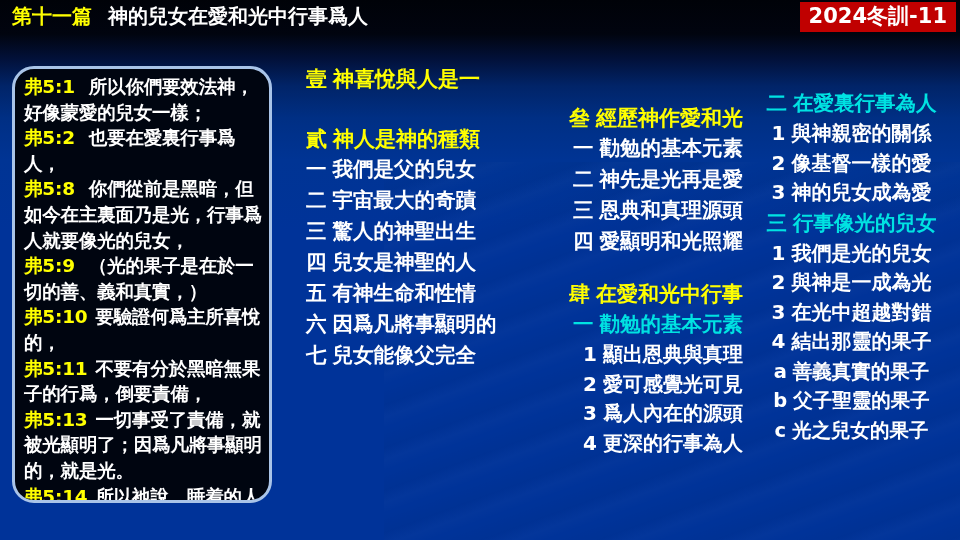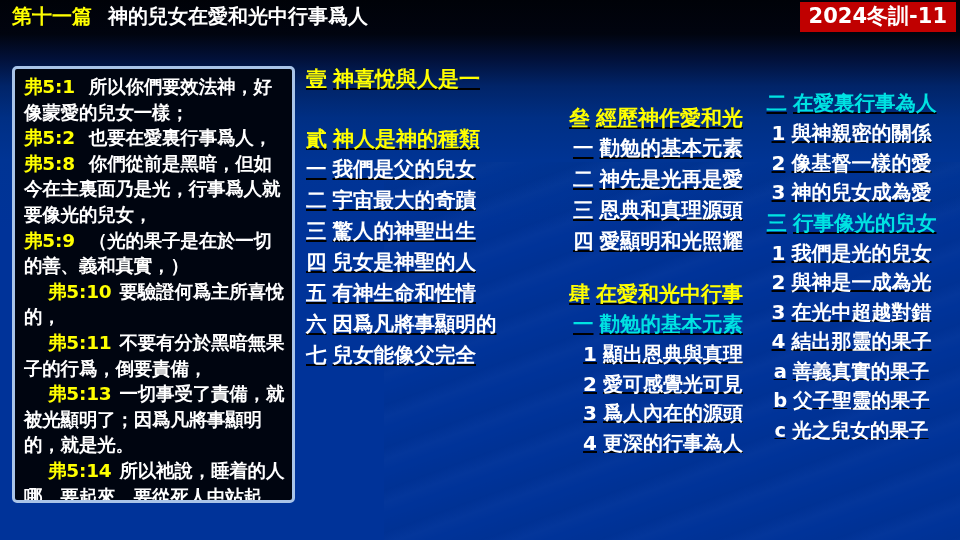--- a/index.html
+++ b/index.html
@@ -80,46 +80,46 @@
     font-weight: bold;
     padding: 2px 9px 3px 9px;
     line-height: 1.18;
     white-space: nowrap;
   }
 
   
   #verse-box {
     position: absolute;
     left: 12px; top: 66px;
-    width: 283px; height: 437px;
+    width: 260px; height: 437px;
     background: #000510;
     border: 3px solid #a9c4e8;
-    border-radius: 5px;
+    border-radius: 22px;
     padding: 5px 7px 4px 9px;
     z-index: 5;
     overflow: hidden;
   }
   .verse-p {
     color: #ffffff;
     font-size: 18.5px;
     line-height: 25.6px;
     font-weight: bold;
     text-indent: 0;
     letter-spacing: -0.2px;
   }
   .vref {
     color: #ffff00;
     font-weight: bold;
     margin-right: 3px;
   }
   .vref.gap-wide { margin-right: 14px; }
-  .vref.gap-mid  { margin-right: 8px; margin-left: 24px; }
-
-  
-  .col { position: absolute; z-index: 4; white-space: nowrap; text-decoration: underline; }
+  .vref.gap-mid  { margin-right: 8px; }
+
+  
+  .col { position: absolute; z-index: 4; white-space: nowrap; }
 
   #col-a { left: 306px; top: 64px;  width: 215px; }
   #col-b { left: 521px; top: 68px;  width: 222px; margin-top: 35px; }
   #col-c { left: 743px; top: 88px;  width: 217px; text-align: center; }
 
   .line { font-weight: bold; white-space: nowrap; }
 
   .lv0 {            
     color: #ffff00;
     font-size: 21px;

